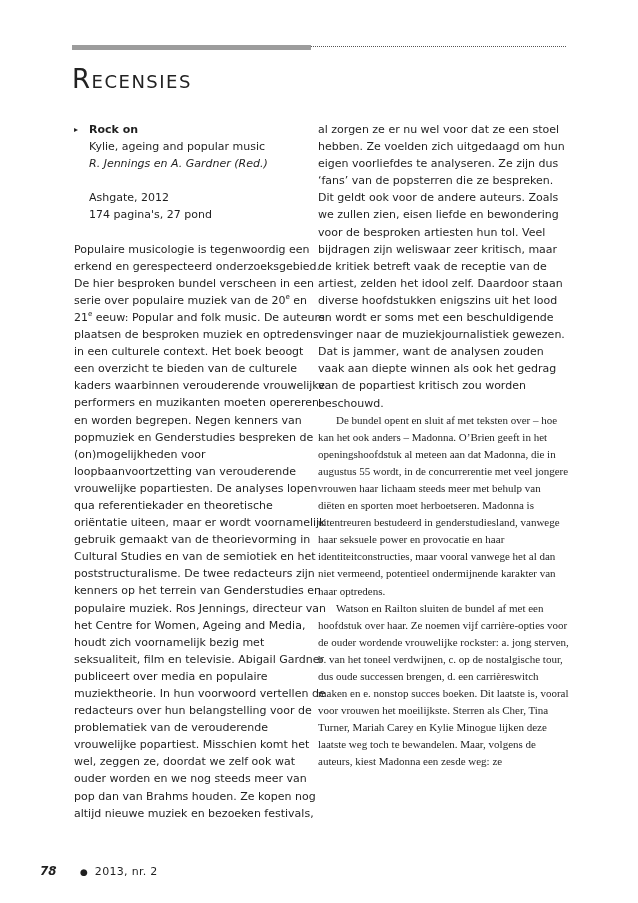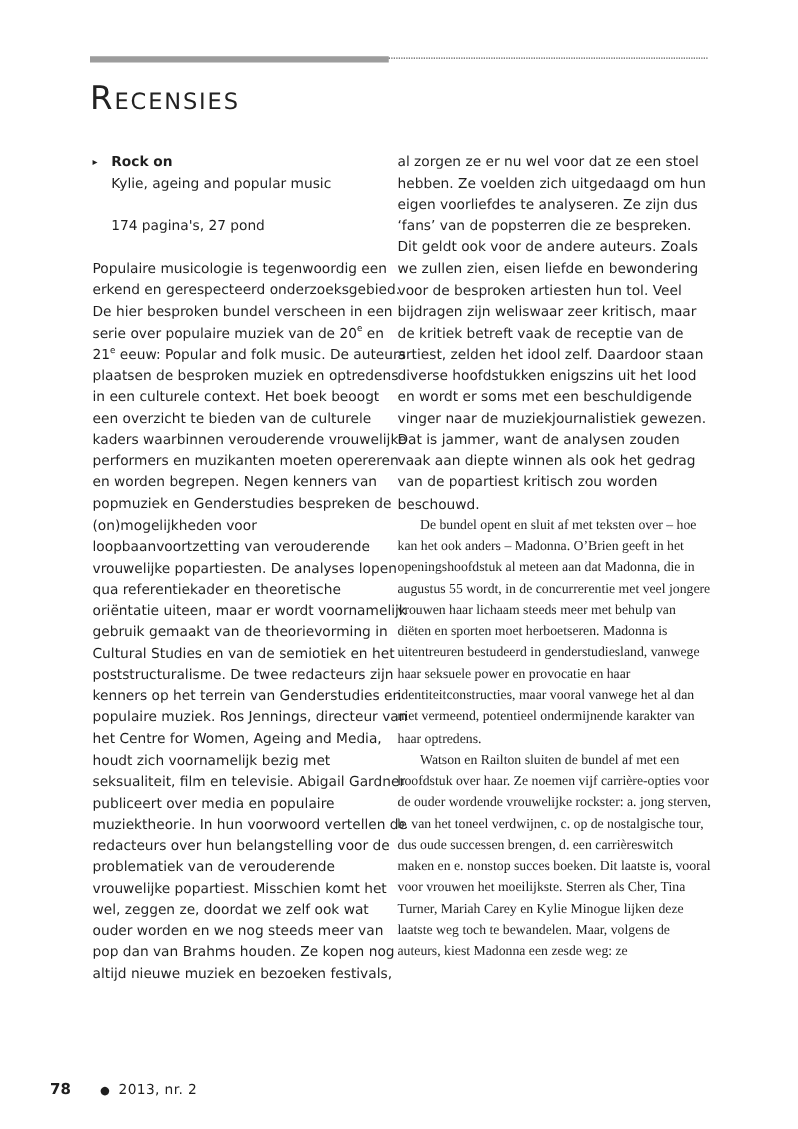--- a/index.html
+++ b/index.html
@@ -16,39 +16,41 @@
   .col p { margin: 0; }
   .book { position: relative; padding-left: 15px; margin-bottom: 17px; }
   .book .arrow { position: absolute; left: 0; top: 0; font-size: 8px; line-height: 17px; }
   .book .title { font-weight: bold; }
   .book .author { font-style: italic; }
   .book .gap { height: 17.1px; }
   .indent { text-indent: 18px; font-family: Liberation Serif, serif; }
   .ital { }
   sup { font-size: 7px; line-height: 0; vertical-align: 5px; }
   .footer { position: absolute; left: 40px; top: 864px; font-size: 11px; display: flex; align-items: baseline; }
-  .footer .pagenum { font-weight: bold; width: 33px; font-size: 12px; }
+  .footer .pagenum { font-weight: bold; width: 33px; font-size: 12px; font-style: italic; }
   .footer .journal { font-weight: bold; }
   .footer .bullet { margin: 0 7px; font-size: 9px; }
   .footer .issue { letter-spacing: 0.3px; }
 </style>
 </head>
 <body>
 
 <div class="rule-solid"></div>
 <div class="rule-dotted"></div>
 
 <div class="section-title">Recensies</div>
 
 <div class="col left">
   <div class="book">
     <span class="arrow">▸</span>
     <div class="title">Rock on</div>
     <div>Kylie, ageing and popular music</div>
+    <div class="author">R. Jennings en A. Gardner (Red.)</div>
     <div class="gap"></div>
+    <div>Ashgate, 2012</div>
     <div>174 pagina's, 27 pond</div>
   </div>
   <p><span>Populaire musicologie is tegenwoordig een erkend en gerespecteerd onderzoeksgebied. De hier besproken bundel verscheen in een serie over populaire muziek van de 20</span><sup>e</sup><span> en 21</span><sup>e</sup><span> eeuw: </span><span class="ital">Popular and folk music.</span><span> De auteurs plaatsen de besproken muziek en optredens in een culturele context. Het boek beoogt een overzicht te bieden van de culturele kaders waarbinnen verouderende vrouwelijke performers en muzikanten moeten opereren en worden begrepen. Negen kenners van popmuziek en Genderstudies bespreken de (on)mogelijkheden voor loopbaanvoortzetting van verouderende vrouwelijke popartiesten. De analyses lopen qua referentiekader en theoretische oriëntatie uiteen, maar er wordt voornamelijk gebruik gemaakt van de theorievorming in </span><span class="ital">Cultural Studies</span><span> en van de semiotiek en het poststructuralisme. De twee redacteurs zijn kenners op het terrein van Genderstudies en populaire muziek. Ros Jennings, directeur van het </span><span class="ital">Centre for Women, Ageing and Media</span><span>, houdt zich voornamelijk bezig met seksualiteit, film en televisie. Abigail Gardner publiceert over media en populaire muziektheorie. In hun voorwoord vertellen de redacteurs over hun belangstelling voor de problematiek van de verouderende vrouwelijke popartiest. Misschien komt het wel, zeggen ze, doordat we zelf ook wat ouder worden en we nog steeds meer van pop dan van Brahms houden. Ze kopen nog altijd nieuwe muziek en bezoeken festivals,</span></p>
 </div>
 
 <div class="col right">
   <p>al zorgen ze er nu wel voor dat ze een stoel hebben. Ze voelden zich uitgedaagd om hun eigen voorliefdes te analyseren. Ze zijn dus ‘fans’ van de popsterren die ze bespreken. Dit geldt ook voor de andere auteurs. Zoals we zullen zien, eisen liefde en bewondering voor de besproken artiesten hun tol. Veel bijdragen zijn weliswaar zeer kritisch, maar de kritiek betreft vaak de receptie van de artiest, zelden het idool zelf. Daardoor staan diverse hoofdstukken enigszins uit het lood en wordt er soms met een beschuldigende vinger naar de muziekjournalistiek gewezen. Dat is jammer, want de analysen zouden vaak aan diepte winnen als ook het gedrag van de popartiest kritisch zou worden beschouwd.</p>
   <p class="indent">De bundel opent en sluit af met teksten over – hoe kan het ook anders – Madonna. O’Brien geeft in het openingshoofdstuk al meteen aan dat Madonna, die in augustus 55 wordt, in de concurrerentie met veel jongere vrouwen haar lichaam steeds meer met behulp van diëten en sporten moet herboetseren. Madonna is uitentreuren bestudeerd in genderstudiesland, vanwege haar seksuele power en provocatie en haar identiteitconstructies, maar vooral vanwege het al dan niet vermeend, potentieel ondermijnende karakter van haar optredens.</p>
   <p class="indent">Watson en Railton sluiten de bundel af met een hoofdstuk over haar. Ze noemen vijf carrière-opties voor de ouder wordende vrouwelijke rockster: a. jong sterven, b. van het toneel verdwijnen, c. op de nostalgische tour, dus oude successen brengen, d. een carrièreswitch maken en e. nonstop succes boeken. Dit laatste is, vooral voor vrouwen het moeilijkste. Sterren als Cher, Tina Turner, Mariah Carey en Kylie Minogue lijken deze laatste weg toch te bewandelen. Maar, volgens de auteurs, kiest Madonna een zesde weg: ze</p>
 </div>

